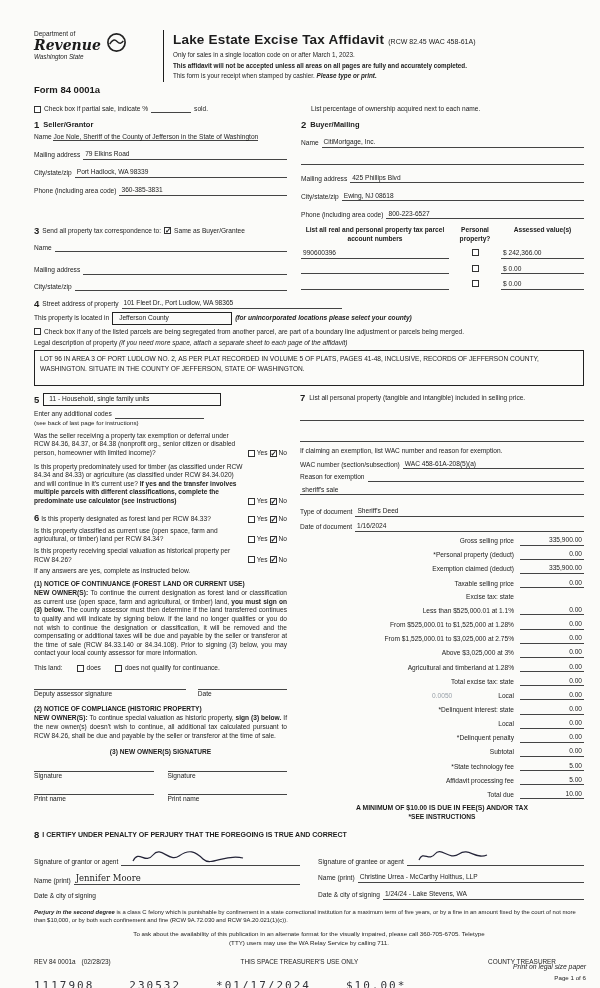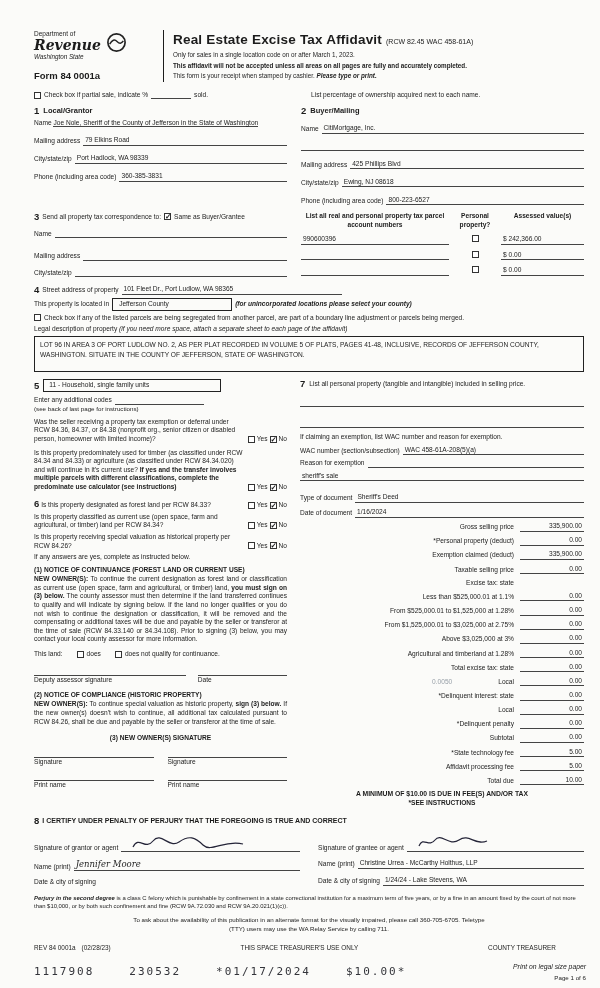--- a/index.html
+++ b/index.html
@@ -7,21 +7,21 @@
 .page{position:relative;width:600px;height:988px;margin:0 auto;background:#fbfbf9;color:#1c1c1c;font-size:6.6px;line-height:1.3;padding:30px 16px 4px 34px;overflow:hidden}
 .b{font-weight:bold}.i{font-style:italic}.center{text-align:center}.mt3{margin-top:3px}.mt4{margin-top:4px}.mt5{margin-top:5px}
 .mt6{margin-top:6px}.mt8{margin-top:8px}.mt10{margin-top:10px}.mt12{margin-top:12px}
 .header{display:flex;gap:9px}
 .hleft{width:120px;flex:none}
 .hbrand{display:flex;gap:5px;align-items:flex-start}
 .dept{font-size:6.5px}
 .rev{font-size:14px;font-style:italic;font-weight:bold;line-height:1.05;font-family:"DejaVu Serif",serif}
 .wst{font-size:6.3px}
 .logo{margin-top:2px}
-.formno{font-size:9.5px;margin-top:9px;font-weight:bold}
+.formno{font-size:9.5px;margin-top:23px;font-weight:bold}
 .vline{width:0;border-left:1.5px solid #1c1c1c;height:52px;flex:none}
 .hright{padding-top:1px}
 .title{font-size:13.5px;letter-spacing:.2px}
 .titlecode{font-size:7px;margin-left:4px}
 .hnote{font-size:6.3px;margin-top:2.5px}
 .prow{display:flex;margin-top:8px}
 .pleft{flex:1;display:flex;align-items:flex-end;gap:3px}
 .pright{width:50%;padding-left:2px}
 .cb{display:inline-block;width:7px;height:7px;border:1px solid #333;font-size:7.5px;line-height:6px;text-align:center;background:#fff;flex:none;font-weight:bold}
 .blank{display:inline-block;border-bottom:1px solid #444;height:8px}
@@ -68,21 +68,21 @@
 .tsp{flex:none;width:70px}
 .rate{color:#98a0a8;margin-right:46px}
 .minnote{font-size:6.8px}
 .sec8{margin-top:8px}
 .certify{font-size:7px;font-weight:bold}
 .sec8cols{display:flex;gap:18px;margin-top:5px}
 .sec8cols>div{flex:1}
 .sec8 .frow{margin-top:7px}
 .sigarea{position:relative;height:15px}
 .sigarea svg{position:absolute;bottom:-1px;left:8px}
-.hand{font-family:"DejaVu Serif",serif;font-style:italic;font-size:8.5px}
+.hand{font-family:"DejaVu Serif",serif;font-size:8.5px}
 .perjury{font-size:5.9px;margin-top:8px;line-height:1.35}
 .alt{font-size:6.2px;text-align:center;margin-top:5px;line-height:1.45}
 .footrow{display:flex;align-items:flex-start;margin-top:10px;font-size:6.4px}
 .footrow .mid{flex:1;text-align:center}
 .footrow .rgt{padding-right:28px}
 .stamp{display:flex;gap:35px;margin-top:13px;font-family:"DejaVu Sans Mono",monospace;font-size:11px;letter-spacing:2px;color:#33343a}
 .printnote{position:absolute;right:14px;bottom:16px;font-style:italic;font-size:6.8px}
 .pageno{position:absolute;right:14px;bottom:6px;font-size:6.2px}
 </style>
 </head>
@@ -103,21 +103,21 @@
               <circle cx="10" cy="10" r="8.2" fill="none" stroke="#222" stroke-width="1.6"></circle>
               <path d="M3.5 11.5 Q 7 5.5 10.5 9 T 16.5 8.5" fill="none" stroke="#222" stroke-width="1.4"></path>
             </svg>
         </span>
       </div>
       <div class="formno">Form 84 0001a</div>
     </div>
     <div class="vline"></div>
     <div class="hright">
       <div>
-        <span class="title b">Real Estate Excise Tax Affidavit</span><span class="titlecode">(RCW 82.45 WAC 458-61A)</span>
+        <span class="title b">Lake Estate Excise Tax Affidavit</span><span class="titlecode">(RCW 82.45 WAC 458-61A)</span>
       </div>
       <div class="hnote">Only for sales in a single location code on or after March 1, 2023.</div>
       <div class="hnote b">This affidavit will not be accepted unless all areas on all pages are fully and accurately completed.</div>
       <div class="hnote"><span>This form is your receipt when stamped by cashier. </span><span class="b i">Please type or print.</span></div>
     </div>
   </div>
 
   <div class="prow">
     <div class="pleft">
       <span class="cb"></span>
@@ -125,21 +125,21 @@
       <span class="blank w40"></span>
       <span>sold.</span>
     </div>
     <div class="pright">List percentage of ownership acquired next to each name.</div>
   </div>
 
   <div class="cols2">
     <div class="colA party">
       <div class="sechead">
         <span class="secnum">1</span>
-        <span class="sectitle">Local/Grantor</span>
+        <span class="sectitle">Seller/Grantor</span>
       </div>
       <div class="mt3">
         <span class="lab">Name</span>
         <span class="iul">Joe Nole, Sheriff of the County of Jefferson in the State of Washington</span>
       </div>
       <div class="frow">
           <span class="lab">Mailing address</span>
           <span class="fillv">79 Elkins Road</span>
         </div>
       <div class="frow">

